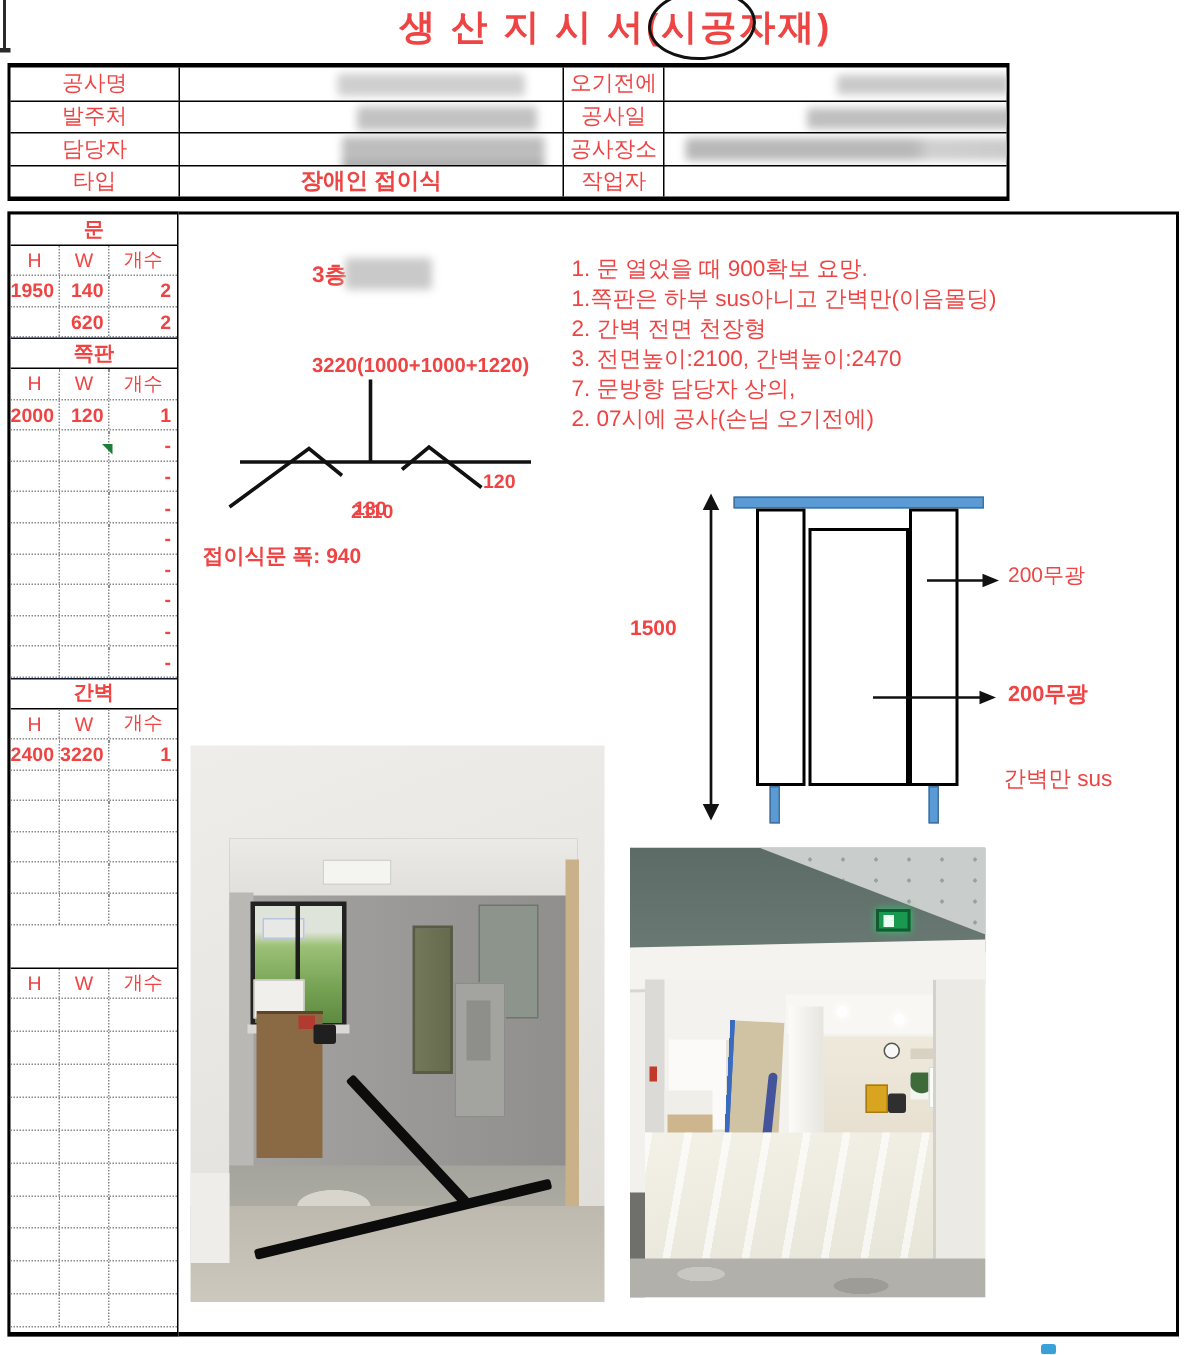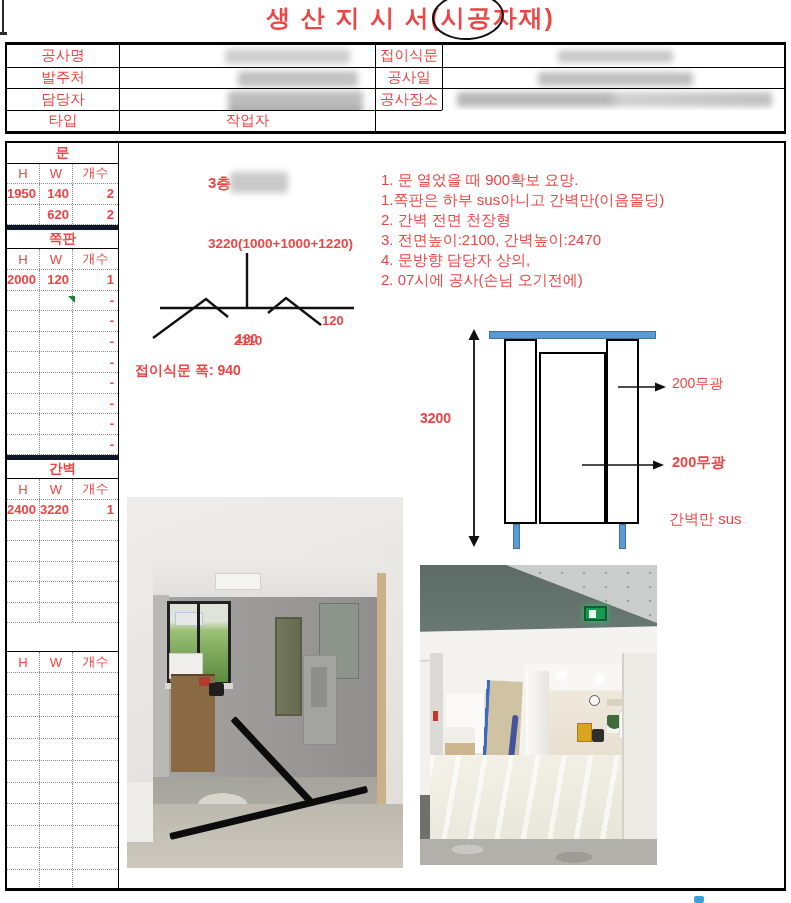--- a/index.html
+++ b/index.html
@@ -11,21 +11,21 @@
   .edge-t{position:absolute;left:0;top:32px;width:7px;height:3px;background:#2b2b2b;}
 
   
   .title{position:absolute;left:0;top:2px;width:791px;text-align:center;
          font-size:24px;font-weight:bold;letter-spacing:2px;padding-left:30px;box-sizing:border-box;}
   .title .circled{position:relative;display:inline-block;}
   .title .ellipse{position:absolute;left:-9px;right:-11px;top:-9px;bottom:-6px;
          border:2.5px solid #111;border-radius:50%;transform:rotate(-4deg);}
 
   
-  .htable{position:absolute;left:5px;top:42px;width:781px;height:92px;box-sizing:border-box;
+  .htable{position:absolute;left:5px;top:42px;width:668px;height:92px;box-sizing:border-box;
           border:2px solid #000;border-top-width:3px;border-bottom-width:3px;
           display:grid;grid-template-columns:112px 256px 67px 1fr;grid-template-rows:repeat(4,1fr);}
   .hcell{position:relative;display:flex;align-items:center;justify-content:center;
          font-size:14.5px;border-left:1px solid #000;border-top:1px solid #000;overflow:hidden;}
   .htable .hcell:nth-child(-n+4){border-top:none;}
   .htable .hcell:nth-child(4n+1){border-left:none;}
   .hval{font-weight:bold;font-size:15px;}
   .blurblock{position:absolute;filter:blur(3px);background:#c6c6c6;border-radius:2px;}
   .bb-l1{left:105px;top:4px;width:125px;height:15px;background:#cfcfcf;}
   .bb-l2{left:118px;top:3px;width:120px;height:16px;background:#c2c2c2;}
@@ -38,21 +38,21 @@
   
   .mainbox{position:absolute;left:5px;top:141px;width:781px;height:750px;box-sizing:border-box;
            border:2px solid #000;border-bottom-width:3px;background:#fff;}
 
   
   .lpanel{position:absolute;left:5px;top:141px;width:114px;height:750px;box-sizing:border-box;
           border:2px solid #000;border-bottom-width:3px;border-right-width:1px;
           display:flex;flex-direction:column;overflow:hidden;background:#fff;font-size:13px;}
   .lrow{display:flex;flex:0 0 20.6px;align-items:center;border-bottom:1px dotted #8a8a8a;box-sizing:border-box;}
   .lrow.sec{justify-content:center;font-weight:bold;font-size:13.5px;
-            border-top:5px solid #0f172a;border-bottom:1px solid #000;}
+            border-top:1px solid #0f172a;border-bottom:1px solid #000;}
   .lrow.sec.first{border-top:none;}
   .lrow .c1,.lrow .c2,.lrow .c3{height:100%;display:flex;align-items:center;box-sizing:border-box;}
   .lrow .c1{width:32px;justify-content:center;}
   .lrow .c2{width:33px;justify-content:center;border-left:1px dotted #8a8a8a;}
   .lrow .c3{flex:1;justify-content:center;border-left:1px dotted #8a8a8a;}
   .lrow.d .c1,.lrow.d .c2{justify-content:flex-end;padding-right:3px;font-weight:bold;}
   .lrow.d .c3{justify-content:flex-end;padding-right:4px;font-weight:bold;}
   .lrow.gap{flex:0 0 29px;border-bottom:1px solid #000;}
   .lrow.tall{flex:0 0 21.9px;}
   .gtri{position:absolute;left:68px;top:296px;width:0;height:0;
@@ -177,21 +177,21 @@
 
   <div class="title">
     <span>생 산 지 시 서(</span><span class="circled"><span>시공</span><span class="ellipse"></span></span><span>자재)</span>
   </div>
 
   <div class="htable">
     <div class="hcell">공사명</div>
     <div class="hcell">
         <span class="blurblock bb-l1"></span>
       </div>
-    <div class="hcell">접이식문</div>
+    <div class="hcell">오기전에</div>
     <div class="hcell">
         <span class="blurblock bb-r1"></span>
       </div>
 
     <div class="hcell">발주처</div>
     <div class="hcell">
         <span class="blurblock bb-l2"></span>
       </div>
     <div class="hcell">공사일</div>
     <div class="hcell">
@@ -201,20 +201,21 @@
     <div class="hcell">담당자</div>
     <div class="hcell">
         <span class="blurblock bb-l3"></span>
       </div>
     <div class="hcell">공사장소</div>
     <div class="hcell">
         <span class="blurblock bb-r3"></span>
       </div>
 
     <div class="hcell">타입</div>
+    <div class="hcell hval">장애인 접이식</div>
     <div class="hcell">작업자</div>
     <div class="hcell"></div>
   </div>
 
   <div class="mainbox"></div>
 
   <div class="lpanel">
     <div class="lrow sec first">
         <span>문</span>
       </div>
@@ -395,30 +396,30 @@
   <div class="dim dim-left">130</div>
   <div class="dim dim-right">120</div>
   <div class="dim dim-bottom">2110</div>
   <div class="door-note">접이식문 폭: 940</div>
 
   <div class="notes">
     <div>1. 문 열었을 때 900확보 요망.</div>
     <div>1.쪽판은 하부 sus아니고 간벽만(이음몰딩)</div>
     <div>2. 간벽 전면 천장형</div>
     <div>3. 전면높이:2100, 간벽높이:2470</div>
-    <div>4. 문방향 담당자 상의,</div>
+    <div>7. 문방향 담당자 상의,</div>
     <div>2. 07시에 공사(손님 오기전에)</div>
   </div>
 
   <svg class="ev-arrow" width="20" height="220" viewBox="0 0 20 220">
     <line x1="10" y1="8" x2="10" y2="212" stroke="#111" stroke-width="1.8"></line>
     <polygon points="10,1 4.5,12 15.5,12" fill="#111"></polygon>
     <polygon points="10,219 4.5,208 15.5,208" fill="#111"></polygon>
   </svg>
-  <div class="ev-h">3200</div>
+  <div class="ev-h">1500</div>
   <div class="ev-bar"></div>
   <div class="ev-rect ev-left"></div>
   <div class="ev-rect ev-center"></div>
   <div class="ev-rect ev-right"></div>
   <div class="ev-leg leg1"></div>
   <div class="ev-leg leg2"></div>
   <svg class="ev-a1" width="48" height="14" viewBox="0 0 48 14">
     <line x1="0" y1="7" x2="39" y2="7" stroke="#111" stroke-width="1.6"></line>
     <polygon points="48,7 37,2.5 37,11.5" fill="#111"></polygon>
   </svg>

